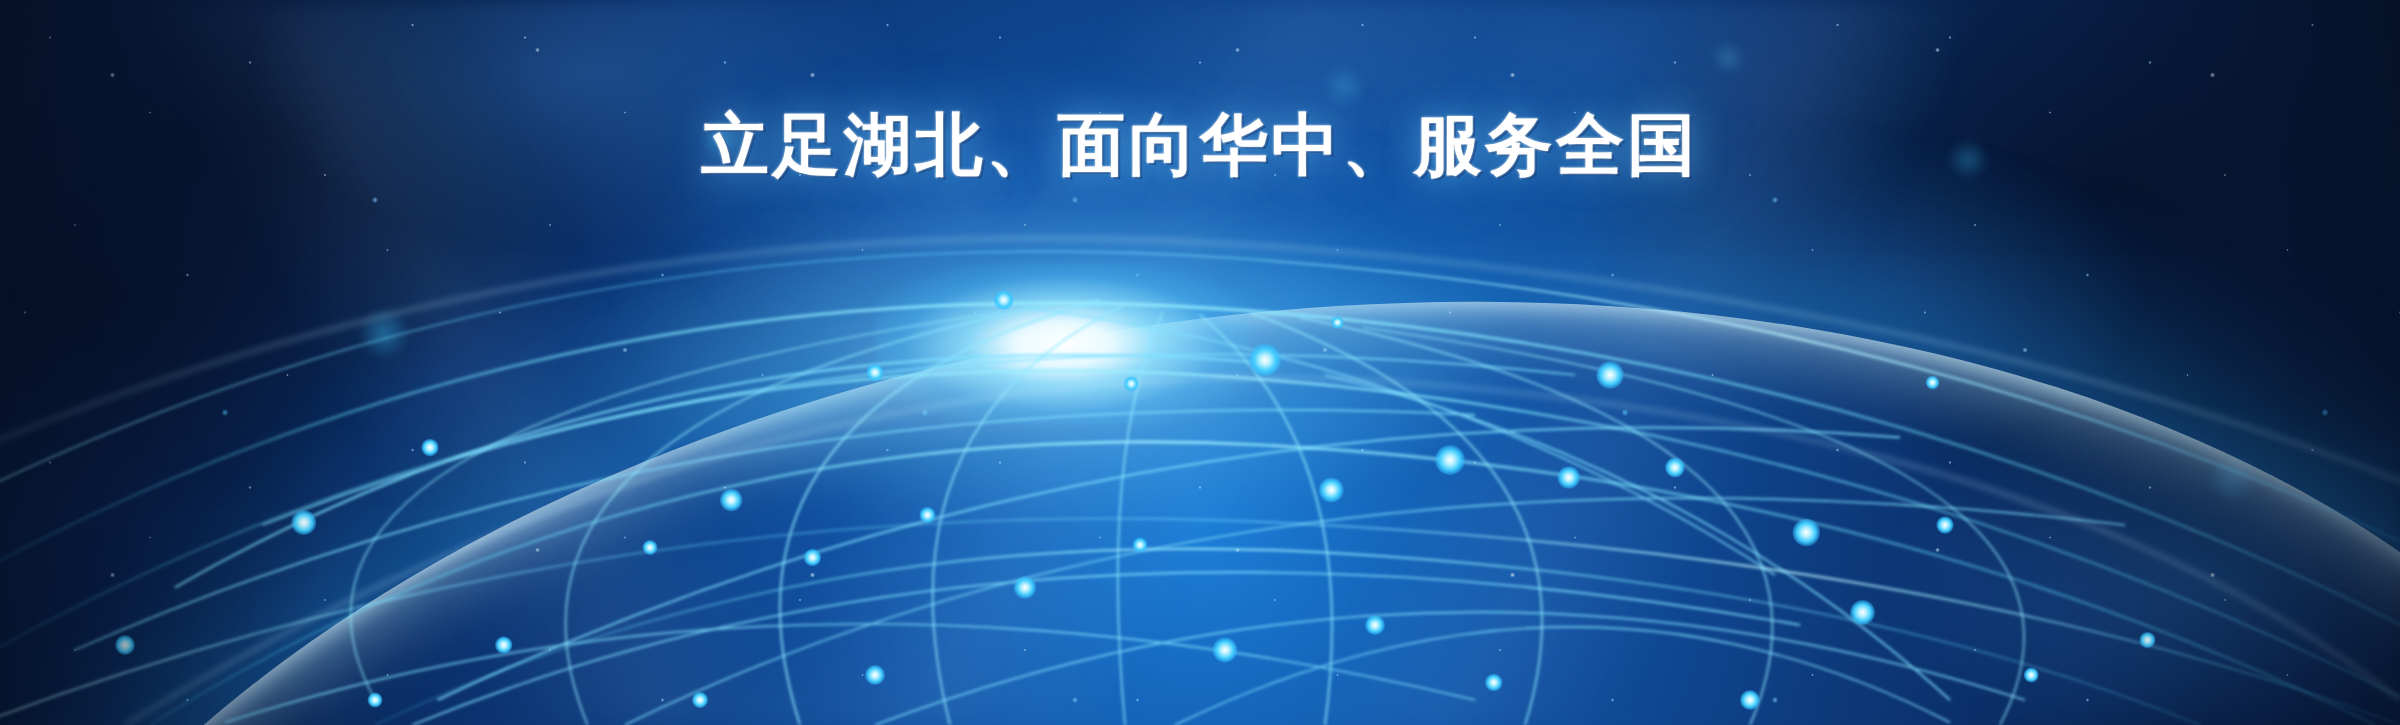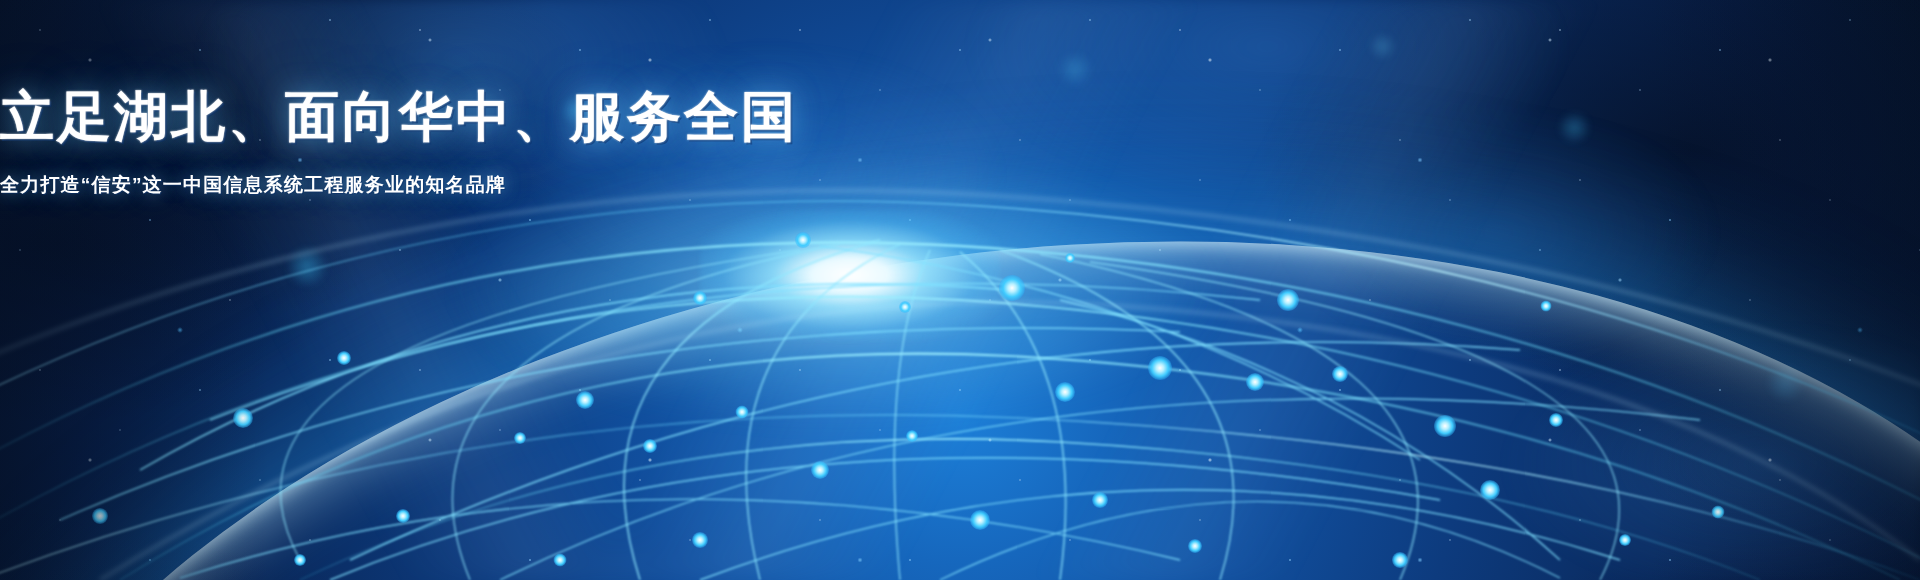--- a/index.html
+++ b/index.html
@@ -152,20 +152,21 @@
   
   .vignette{
     background:
       radial-gradient(ellipse 120% 120% at 50% 45%, rgba(0,0,0,0) 52%, rgba(3,14,35,.55) 100%),
       linear-gradient(to right, rgba(4,14,34,.55) 0%, rgba(4,14,34,0) 14%, rgba(4,14,34,0) 86%, rgba(4,14,34,.45) 100%);
   }
 
   
   .copy{
     position:absolute;left:0;right:0;top:86px;
+    text-align:center;
     z-index:40;
   }
   .headline{
     margin:0;
     color:#ffffff;
     font-size:54px;
     line-height:1.12;
     font-weight:700;
     letter-spacing:3px;
     text-shadow:
@@ -319,16 +320,15 @@
     <div class="node" style="left:560px;top:560px;width:13px;height:13px;"></div>
     <div class="node" style="left:300px;top:560px;width:12px;height:12px;"></div>
     <div class="node" style="left:1546px;top:306px;width:11px;height:11px;"></div>
     <div class="node" style="left:1070px;top:258px;width:10px;height:10px;"></div>
   </div>
 
   <div class="layer vignette"></div>
 
   <div class="copy">
     <h1 class="headline">立足湖北、面向华中、服务全国</h1>
-    <p class="subline">全力打造“信安”这一中国信息系统工程服务业的知名品牌</p>
   </div>
 
 </div>
 
 </body></html>

